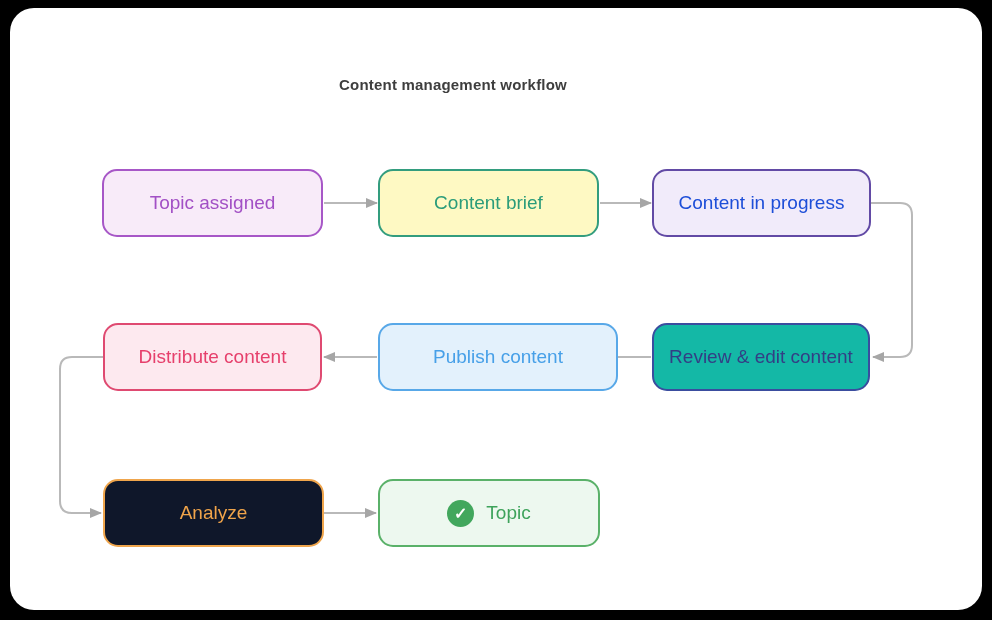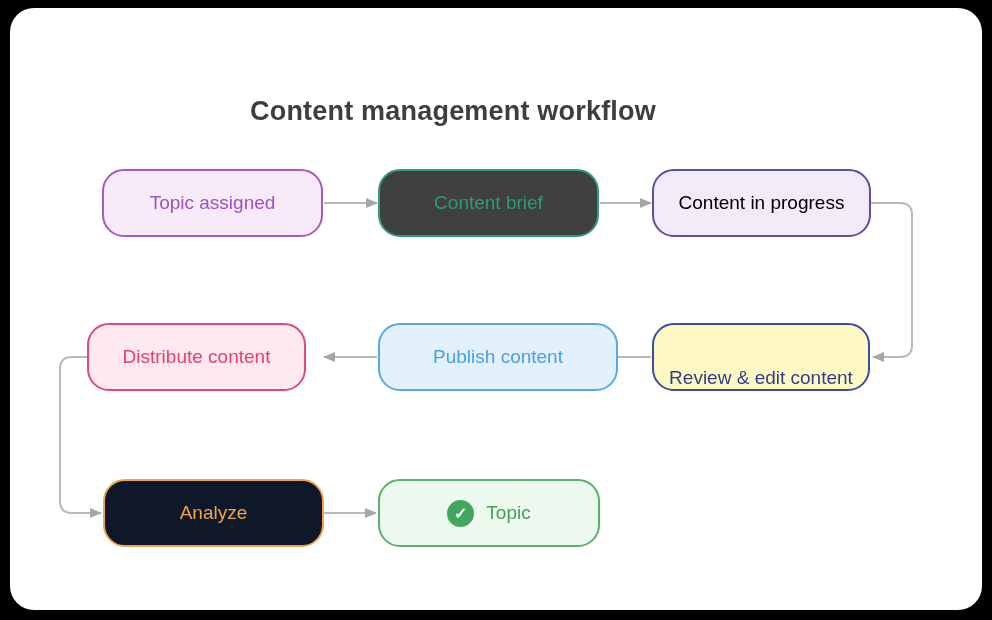--- a/index.html
+++ b/index.html
@@ -11,41 +11,40 @@
   }
   .stage{position:relative;width:992px;height:620px;background:#000;}
   .card{
     position:absolute;left:10px;top:8px;width:972px;height:602px;
     background:#fff;border-radius:24px;
     box-shadow:0 0 10px rgba(0,0,0,.6);
   }
   .title{
     position:absolute;left:0;top:76px;width:906px;
     text-align:center;
-    font-size:27px;font-weight:700;color:#3e3e3e;
+    font-size:15px;font-weight:700;color:#3e3e3e;
     letter-spacing:.2px;
-    margin-top:20px;
   }
   .node{
     position:absolute;
     box-sizing:border-box;
     border:2.5px solid #888;
-    border-radius:22px;
+    border-radius:15px;
     display:flex;align-items:center;justify-content:center;
     font-size:19px;font-weight:400;
     background:#fff;
   }
   .node .label{white-space:nowrap;}
   
   .n0{left:102px;top:169px;width:221px;height:68px;}
   .n1{left:378px;top:169px;width:221px;height:68px;}
   .n2{left:652px;top:169px;width:219px;height:68px;}
   .n3{left:652px;top:323px;width:218px;height:68px;}
   .n4{left:378px;top:323px;width:240px;height:68px;}
-  .n5{left:87px;top:323px;width:219px;height:68px;}
+  .n5{left:103px;top:323px;width:219px;height:68px;}
   .n6{left:103px;top:479px;width:221px;height:68px;}
   .n7{left:378px;top:479px;width:222px;height:68px;}
   .check-circle{
     width:27px;height:27px;border-radius:50%;
     display:inline-flex;align-items:center;justify-content:center;
     margin-right:12px;
     color:#fff;font-size:16px;font-weight:700;
     flex:0 0 auto;
   }
   svg.wires{position:absolute;left:0;top:0;pointer-events:none;}
@@ -70,27 +69,27 @@
     <path class="edge" d="M 871 203 L 900 203 Q 912 203 912 215 L 912 345 Q 912 357 900 357 L 873 357" marker-end="url(#arrow)" style="stroke: rgb(185, 185, 185);"></path>
     <path class="edge" d="M 651 357 L 600 357" marker-end="url(#arrow)" style="stroke: rgb(185, 185, 185);"></path>
     <path class="edge" d="M 377 357 L 324 357" marker-end="url(#arrow)" style="stroke: rgb(185, 185, 185);"></path>
     <path class="edge" d="M 103 357 L 72 357 Q 60 357 60 369 L 60 501 Q 60 513 72 513 L 101 513" marker-end="url(#arrow)" style="stroke: rgb(185, 185, 185);"></path>
     <path class="edge" d="M 324 513 L 376 513" marker-end="url(#arrow)" style="stroke: rgb(185, 185, 185);"></path>
   </svg>
 
   <div class="node n0" style="background: rgb(248, 235, 249); border-color: rgb(167, 87, 199); color: rgb(162, 80, 197);">
     <span class="label">Topic assigned</span>
   </div>
-  <div class="node n1" style="background: #404040; border-color: rgb(51, 157, 126); color: rgb(43, 156, 122);">
+  <div class="node n1" style="background: #fef9c3; border-color: rgb(51, 157, 126); color: rgb(43, 156, 122);">
     <span class="label">Content brief</span>
   </div>
-  <div class="node n2" style="background: rgb(241, 235, 250); border-color: rgb(98, 74, 165); color: #000000;">
+  <div class="node n2" style="background: rgb(241, 235, 250); border-color: rgb(98, 74, 165); color: #1d4ed8;">
     <span class="label">Content in progress</span>
   </div>
-  <div class="node n3" style="background: #fef9c3; border-color: rgb(58, 77, 159); color: rgb(51, 62, 133); align-items: flex-end;">
+  <div class="node n3" style="background: #14b8a6; border-color: rgb(58, 77, 159); color: rgb(51, 62, 133);">
     <span class="label">Review &amp; edit content</span>
   </div>
   <div class="node n4" style="background: rgb(227, 241, 252); border-color: rgb(88, 168, 232); color: rgb(71, 160, 232);">
     <span class="label">Publish content</span>
   </div>
   <div class="node n5" style="background: rgb(253, 233, 239); border-color: rgb(223, 74, 113); color: rgb(230, 64, 108);">
     <span class="label">Distribute content</span>
   </div>
   <div class="node n6" style="background: #0f172a; border-color: rgb(239, 165, 76); color: rgb(240, 164, 74);">
     <span class="label">Analyze</span>

